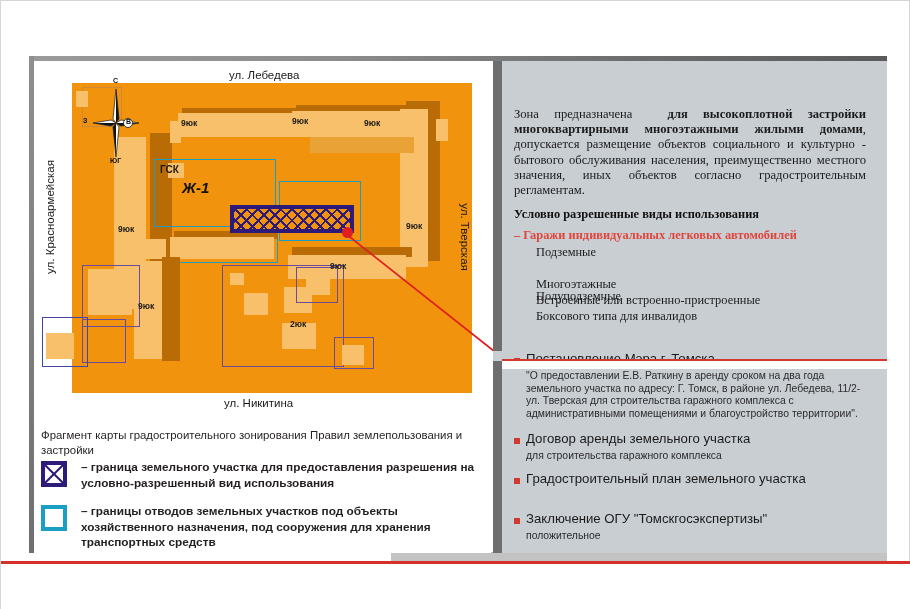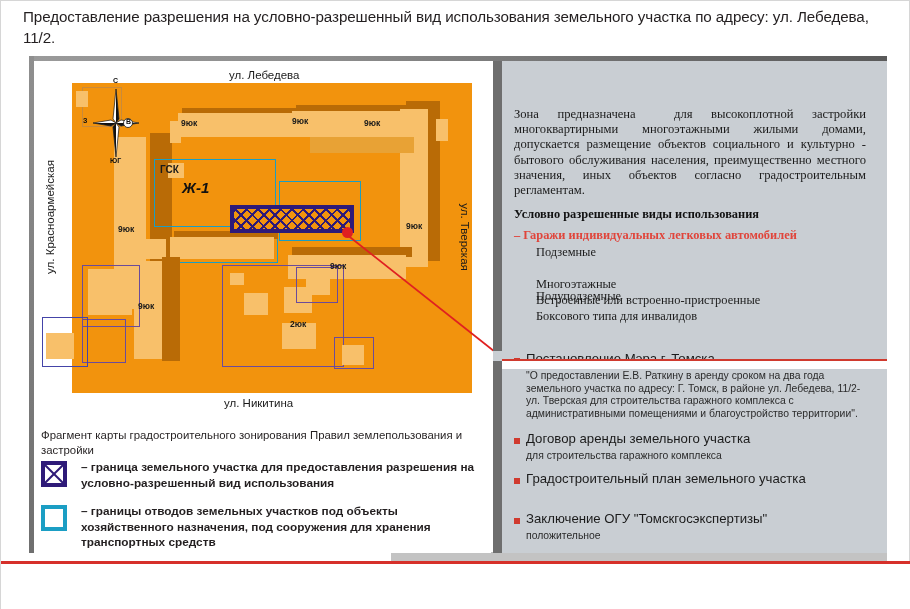--- a/index.html
+++ b/index.html
@@ -87,21 +87,21 @@
   #rpanel-leftbar2{position:absolute;left:492px;top:360px;width:9px;height:192px;
                   background:#6E6E6E;}
   #rp-inner{position:absolute;left:13px;top:0;width:372px;height:492px;}
 
   #zonehead{position:absolute;left:18px;top:7px;width:340px;text-align:center;
             font-family:"Liberation Serif",serif;font-weight:700;font-size:12.6px;
             line-height:16px;color:#E0453B;letter-spacing:.1px;}
   #zonebody{position:absolute;left:8px;top:46px;width:352px;
             font-family:"Liberation Serif",serif;font-size:12.6px;
             line-height:15.2px;color:#1b1b1b;text-align:justify;}
-  #zonebody b{font-weight:400;margin-left:20px;}
+  #zonebody b{font-weight:700;margin-left:20px;}
   #permtitle{position:absolute;left:8px;top:146px;width:352px;
              font-family:"Liberation Serif",serif;font-weight:700;font-size:12.4px;
              color:#111;}
   #garages{position:absolute;left:8px;top:167px;width:352px;
            font-family:"Liberation Serif",serif;font-weight:700;font-size:12.4px;
            color:#E0453B;}
   .gitem{position:absolute;left:30px;font-family:"Liberation Serif",serif;
          font-size:12.4px;color:#1b1b1b;}
 
   
@@ -119,21 +119,20 @@
   #botrule{position:absolute;left:0;top:560px;width:910px;height:2.6px;background:#D6302A;}
   #botbar{position:absolute;left:0;top:563px;width:910px;height:46px;background:#fff;}
   #botshadow{position:absolute;left:390px;top:552px;width:496px;height:8px;
              background:#c3c3c3;}
 </style>
 </head>
 <body>
 
 <div id="page">
 
-  <div id="title">Предоставление разрешения на условно-разрешенный вид использования земельного участка по адресу: ул. Лебедева, 11/2.</div>
 
   <div id="frame"></div>
   <div id="railtop"></div>
   <div id="railleft"></div>
 
   <div id="mapwrap">
     <div id="mapwhite"></div>
     <div id="mapland"></div>
 
     <div class="bld dark" style="left:148px;top:47px;width:120px;height:10px;"></div>

